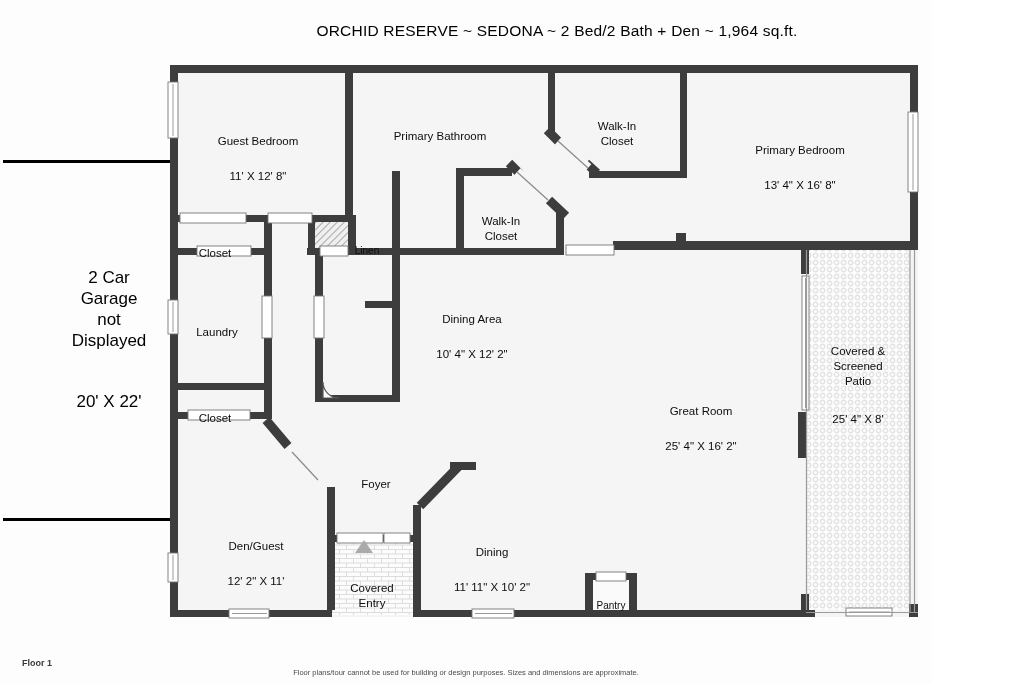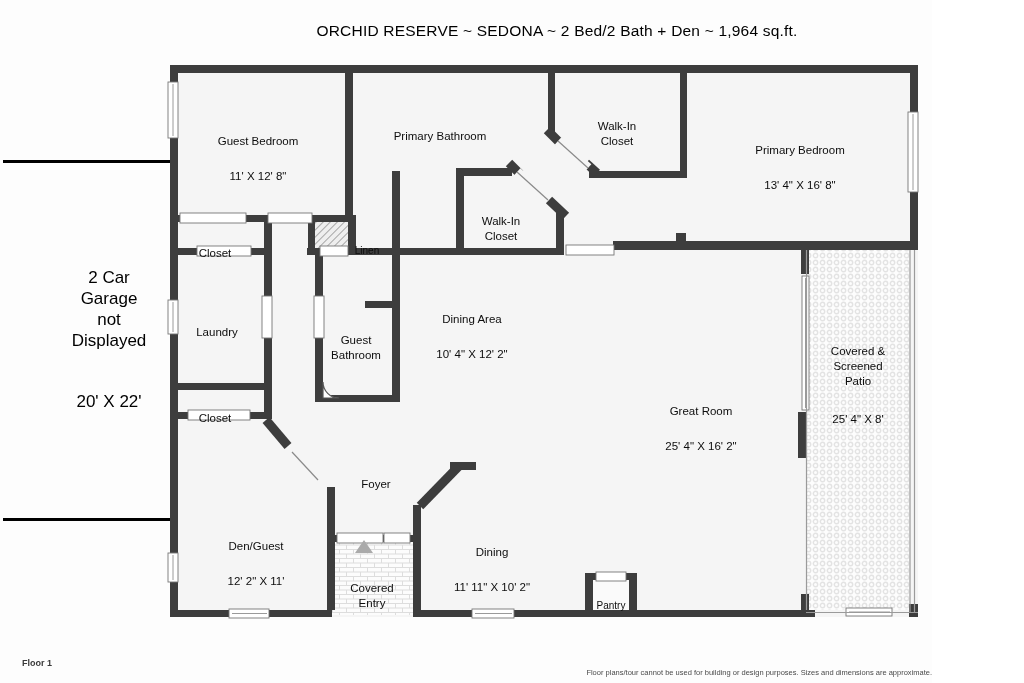--- a/index.html
+++ b/index.html
@@ -10,21 +10,21 @@
   svg.plan{position:absolute;left:0;top:0;}
   .lbl{position:absolute;transform:translateX(-50%);text-align:center;
        font-size:11.5px;line-height:15px;white-space:pre-line;color:#0d0d0d;}
   .lbl .dims{margin-top:5px;}
   .lbl.sm{font-size:10px;line-height:12px;}
   .garage{position:absolute;left:88px;top:246px;transform:translateX(-50%);
           text-align:center;font-size:17px;line-height:21px;white-space:pre-line;color:#000;margin-left:21px;}
   .garage .gdims{margin-top:19px;}
   .gline{position:absolute;height:3px;background:#000;}
   .floor-label{position:absolute;left:22px;top:658px;font-size:9px;font-weight:bold;color:#3a3a3a;}
-  .disclaimer{position:absolute;left:0;right:0;top:668px;text-align:right;
+  .disclaimer{position:absolute;left:0;right:0;top:668px;text-align:center;
               font-size:7.5px;color:#4a4a4a;}
 </style>
 </head>
 <body>
 
 <div class="canvas">
 
   <div class="title">ORCHID RESERVE ~ SEDONA ~ 2 Bed/2 Bath + Den ~ 1,964 sq.ft.</div>
 
   <div class="gline" style="left:3px;top:160px;width:167px;"></div>
@@ -178,24 +178,20 @@
   </div>
   <div class="lbl" style="left:215px;top:231px;">
     <div>Closet</div>
   </div>
   <div class="lbl sm" style="left:334px;top:233px;margin-left:33px;">
     <div>Linen</div>
   </div>
   <div class="lbl" style="left:217px;top:310px;">
     <div>Laundry</div>
   </div>
-  <div class="lbl" style="left:356px;top:318px;">
-    <div>Guest
-Bathroom</div>
-  </div>
   <div class="lbl" style="left:472px;top:297px;">
     <div>Dining Area</div>
     <div class="dims">10' 4" X 12' 2"</div>
   </div>
   <div class="lbl" style="left:701px;top:389px;">
     <div>Great Room</div>
     <div class="dims">25' 4" X 16' 2"</div>
   </div>
   <div class="lbl" style="left:858px;top:329px;">
     <div>Covered &amp;

